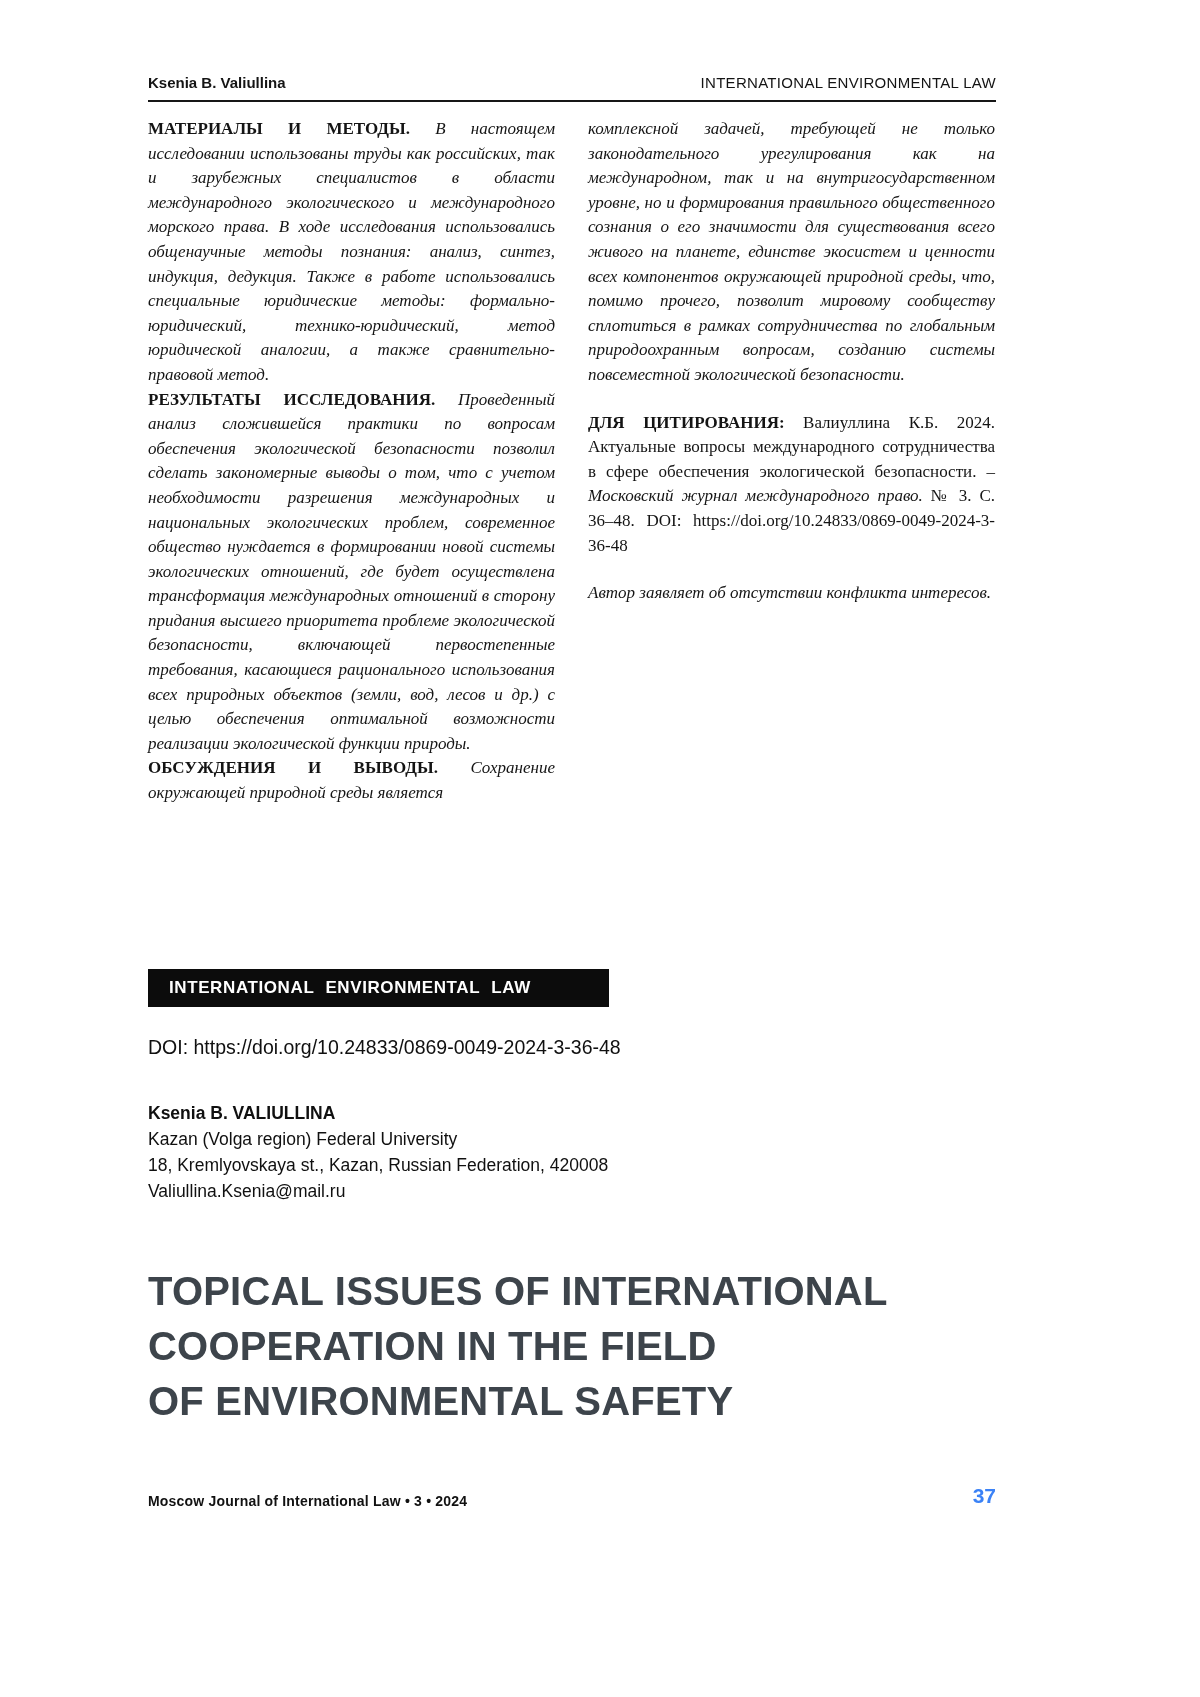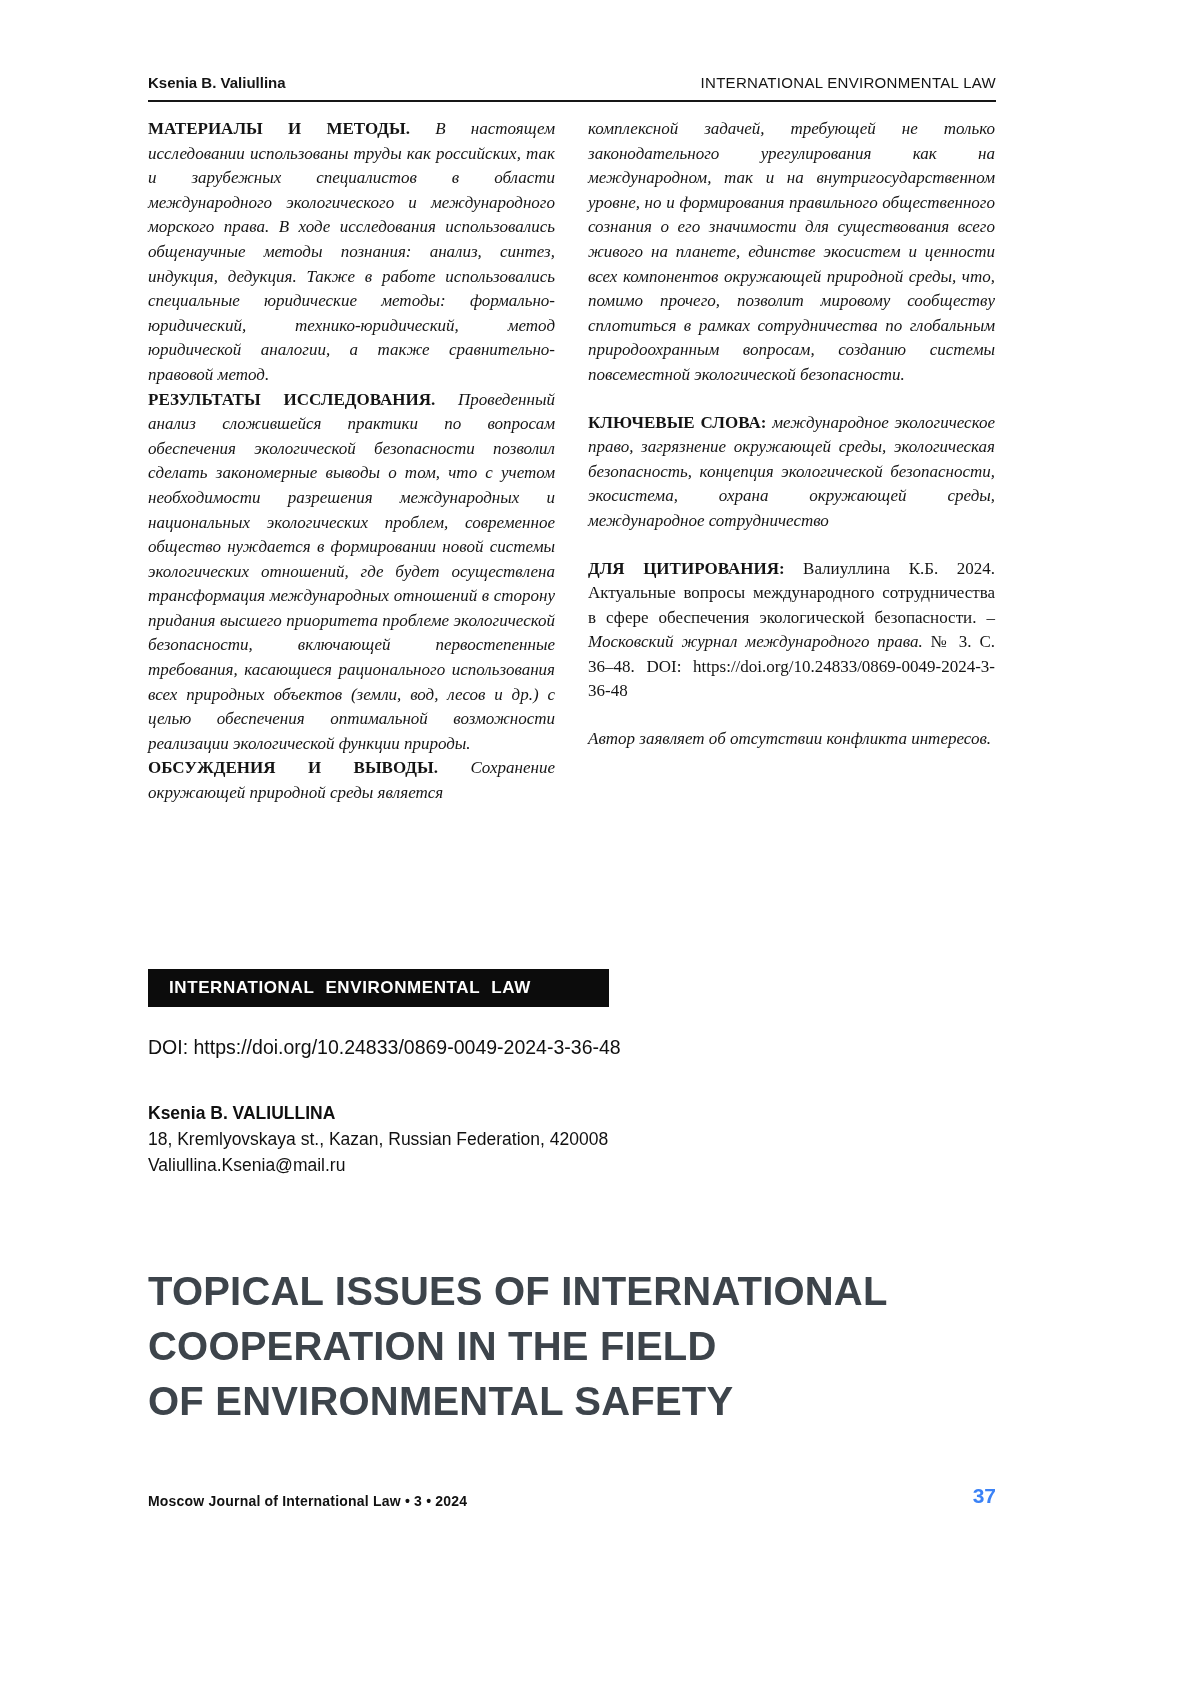--- a/index.html
+++ b/index.html
@@ -99,43 +99,40 @@
       <p class="flow">
         <b class="abs-lead">ОБСУЖДЕНИЯ И ВЫВОДЫ.</b>
         <i class="abs-body">Сохранение окружающей природной среды является</i>
       </p>
     </div>
     <div class="col">
       <p class="flow">
         <i class="abs-body">комплексной задачей, требующей не только законодательного урегулирования как на международном, так и на внутригосударственном уровне, но и формирования правильного общественного сознания о его значимости для существования всего живого на планете, единстве экосистем и ценности всех компонентов окружающей природной среды, что, помимо прочего, позволит мировому сообществу сплотиться в рамках сотрудничества по глобальным природоохранным вопросам, созданию системы повсеместной экологической безопасности.</i>
       </p>
       <p class="spaced">
-        <b class="abs-lead">КЛЮЧЕВЫЕ СЛОВА:</b>
-        <i class="abs-body">международное экологическое право, загрязнение окружающей среды, экологическая безопасность, концепция экологической безопасности, экосистема, охрана окружающей среды, международное сотрудничество</i>
-      </p>
-      <p class="spaced">
         <b class="abs-lead">ДЛЯ ЦИТИРОВАНИЯ:</b>
         <span class="upright">Валиуллина К.Б. 2024. Актуальные вопросы международного сотрудничества в сфере обеспечения экологической безопасности. –</span>
-        <i class="it">Московский журнал международного права.</i>
+        <i class="it">Московский журнал международного право.</i>
         <span class="upright">№ 3. С. 36–48. DOI: https://doi.org/10.24833/0869-0049-2024-3-36-48</span>
       </p>
       <p class="spaced">
         <i class="abs-body">Автор заявляет об отсутствии конфликта интересов.</i>
       </p>
     </div>
   </div>
 
   <div class="banner">
     <span>INTERNATIONAL ENVIRONMENTAL LAW</span>
   </div>
 
   <div class="doi-line">DOI: https://doi.org/10.24833/0869-0049-2024-3-36-48</div>
 
   <div class="author-block">
     <div class="author-name">Ksenia B. VALIULLINA</div>
+    <div>Kazan (Volga region) Federal University</div>
     <div>18, Kremlyovskaya st., Kazan, Russian Federation, 420008</div>
     <div>Valiullina.Ksenia@mail.ru</div>
   </div>
 
   <h1 class="main-title">
     <span>TOPICAL ISSUES OF INTERNATIONAL</span>
     <span>COOPERATION IN THE FIELD</span>
     <span>OF ENVIRONMENTAL SAFETY</span>
   </h1>
 

